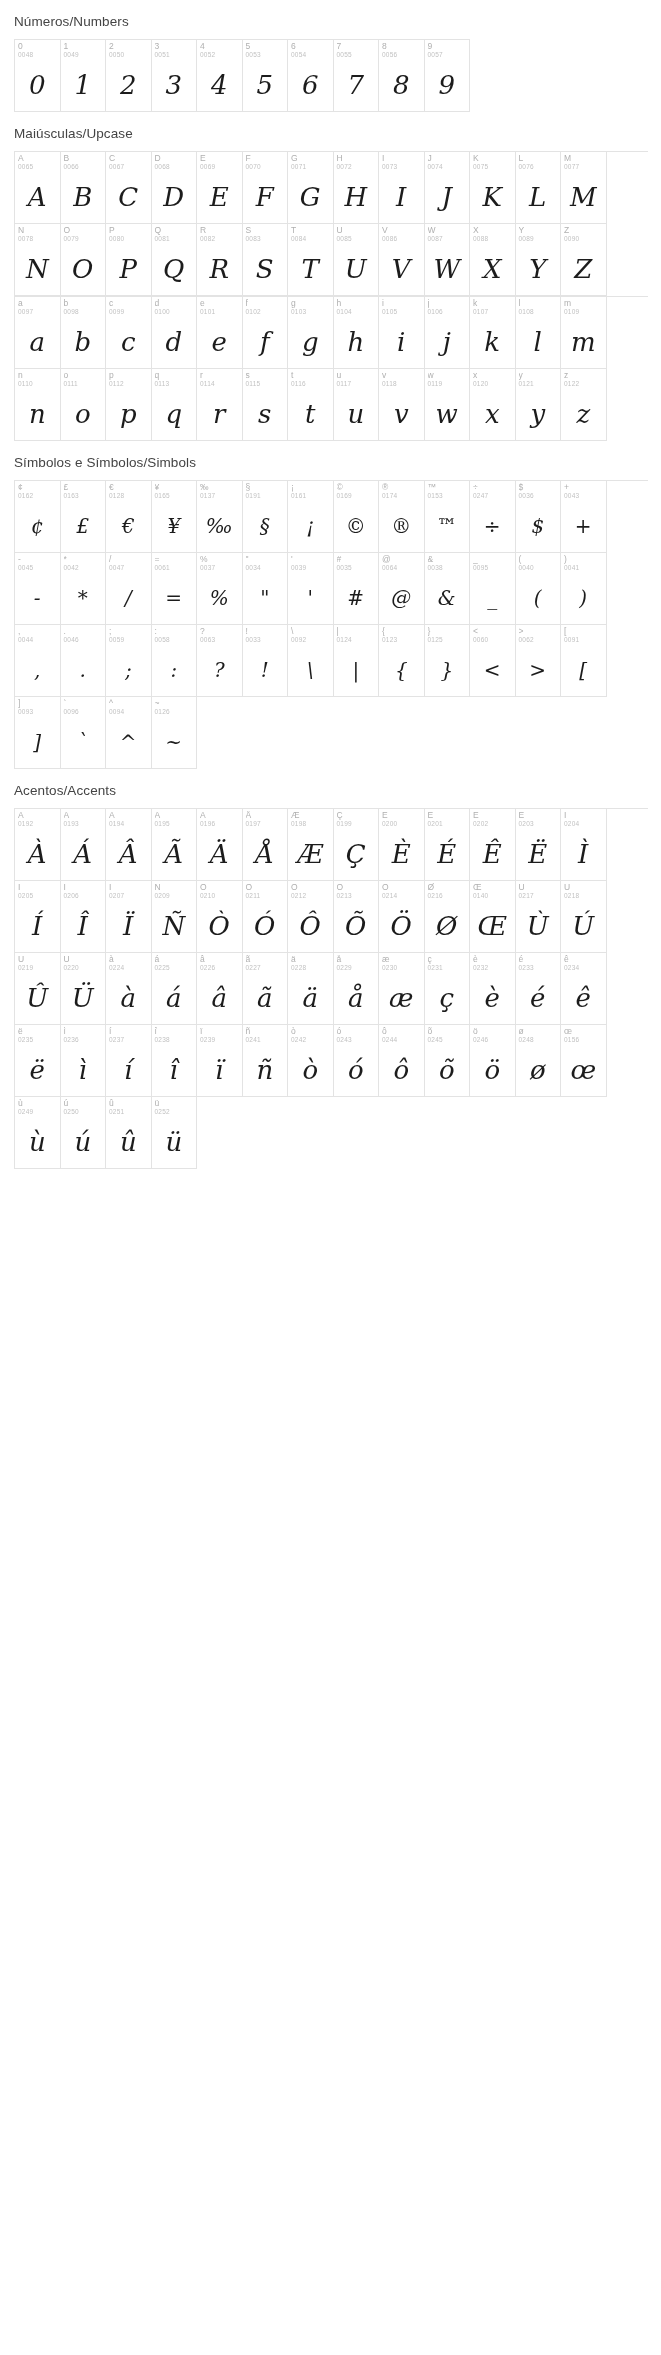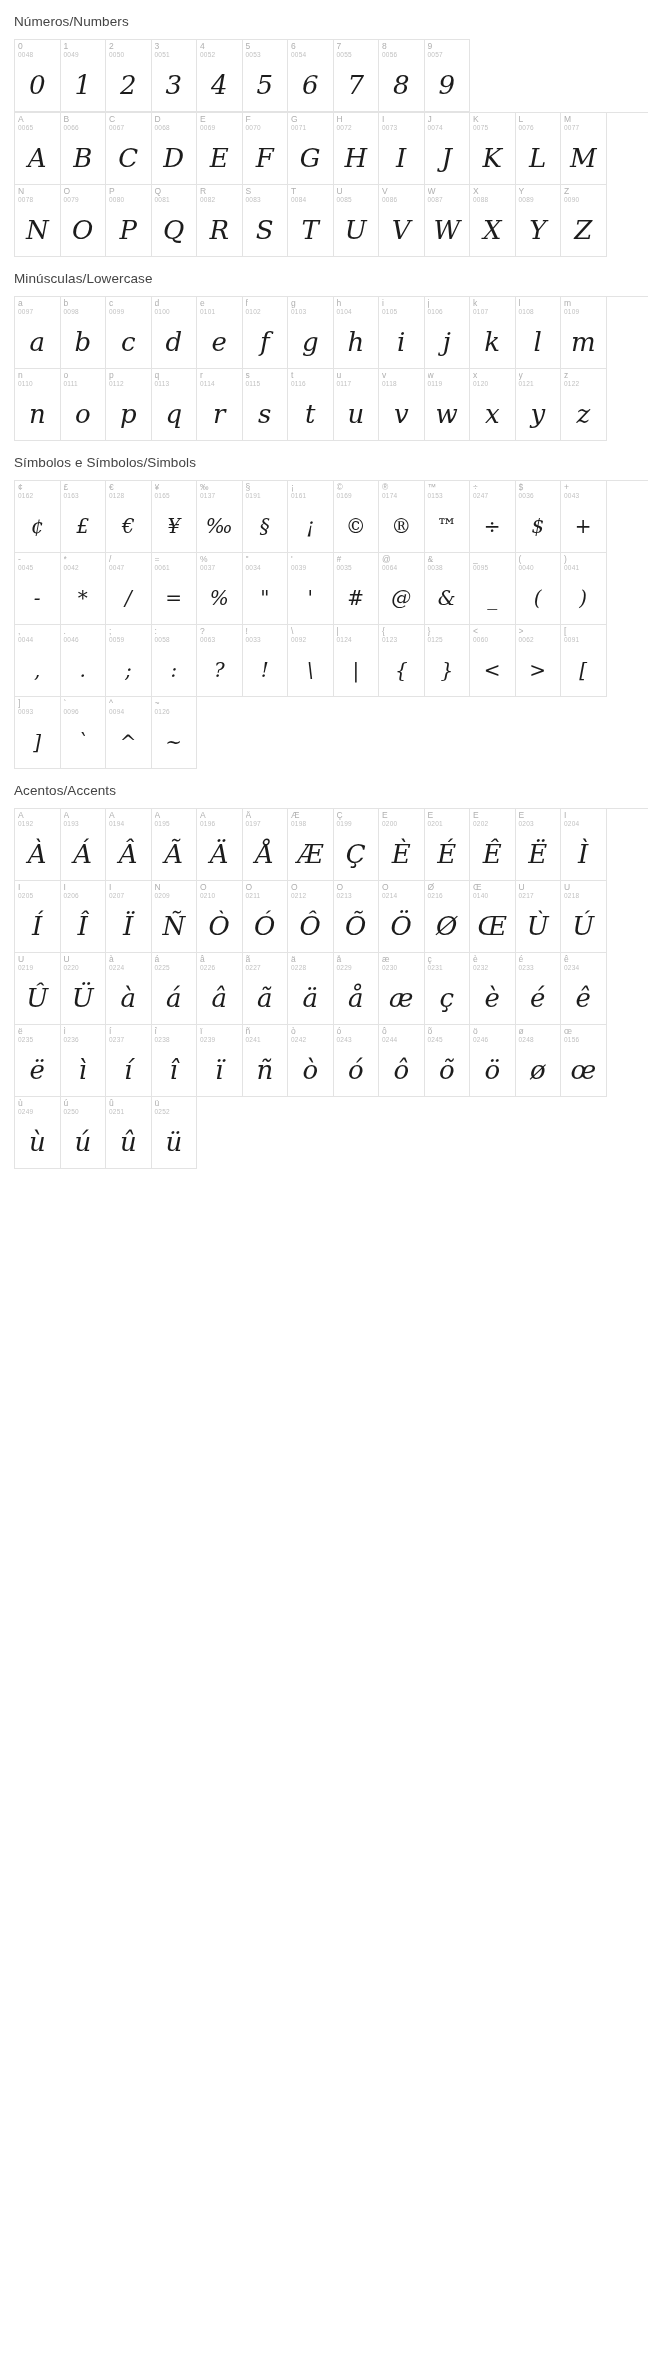--- a/index.html
+++ b/index.html
@@ -168,20 +168,21 @@
           <div class="glyph-cell">
             <div class="meta">
               <span class="ch">9</span>
               <span class="code">0057</span>
             </div>
             <div class="sample">9</div>
           </div>
         </div>
       </div>
       <div class="section">
+        <div class="section-title">Maiúsculas/Upcase</div>
         <div class="glyph-grid">
           <div class="glyph-cell">
             <div class="meta">
               <span class="ch">A</span>
               <span class="code">0065</span>
             </div>
             <div class="sample">A</div>
           </div>
           <div class="glyph-cell">
             <div class="meta">
@@ -354,21 +355,20 @@
           <div class="glyph-cell">
             <div class="meta">
               <span class="ch">Z</span>
               <span class="code">0090</span>
             </div>
             <div class="sample">Z</div>
           </div>
         </div>
       </div>
       <div class="section">
-        <div class="section-title">Minúsculas/Lowercase</div>
         <div class="glyph-grid">
           <div class="glyph-cell">
             <div class="meta">
               <span class="ch">a</span>
               <span class="code">0097</span>
             </div>
             <div class="sample">a</div>
           </div>
           <div class="glyph-cell">
             <div class="meta">

